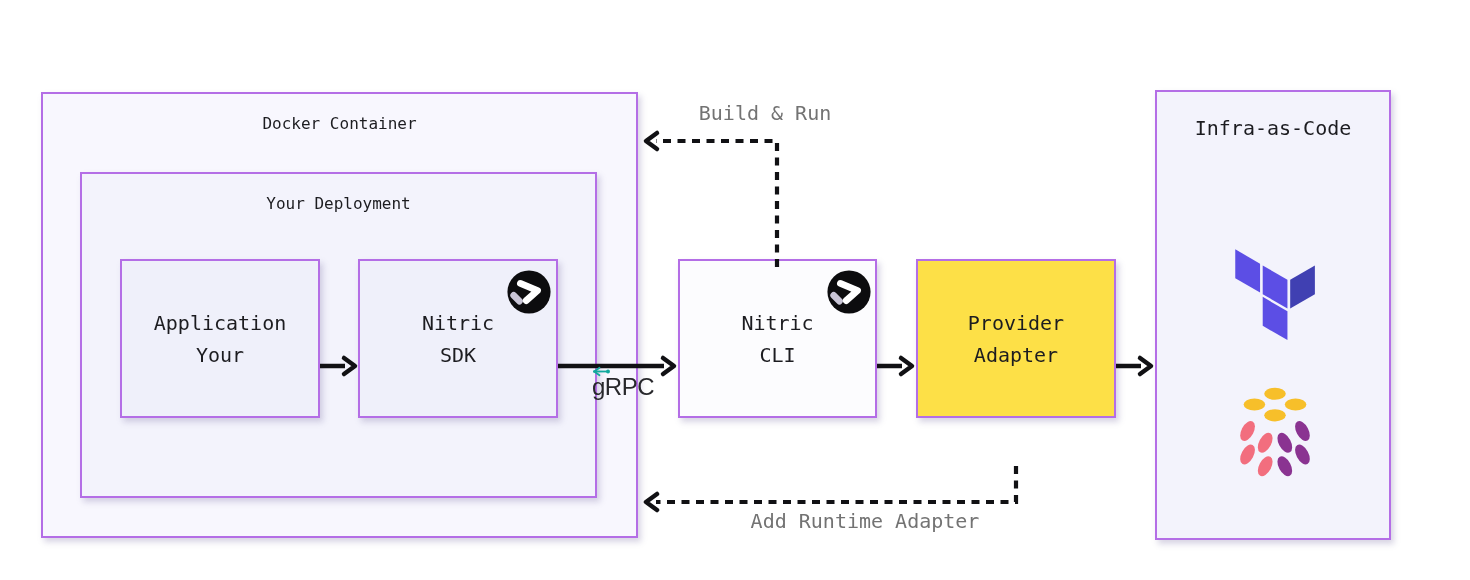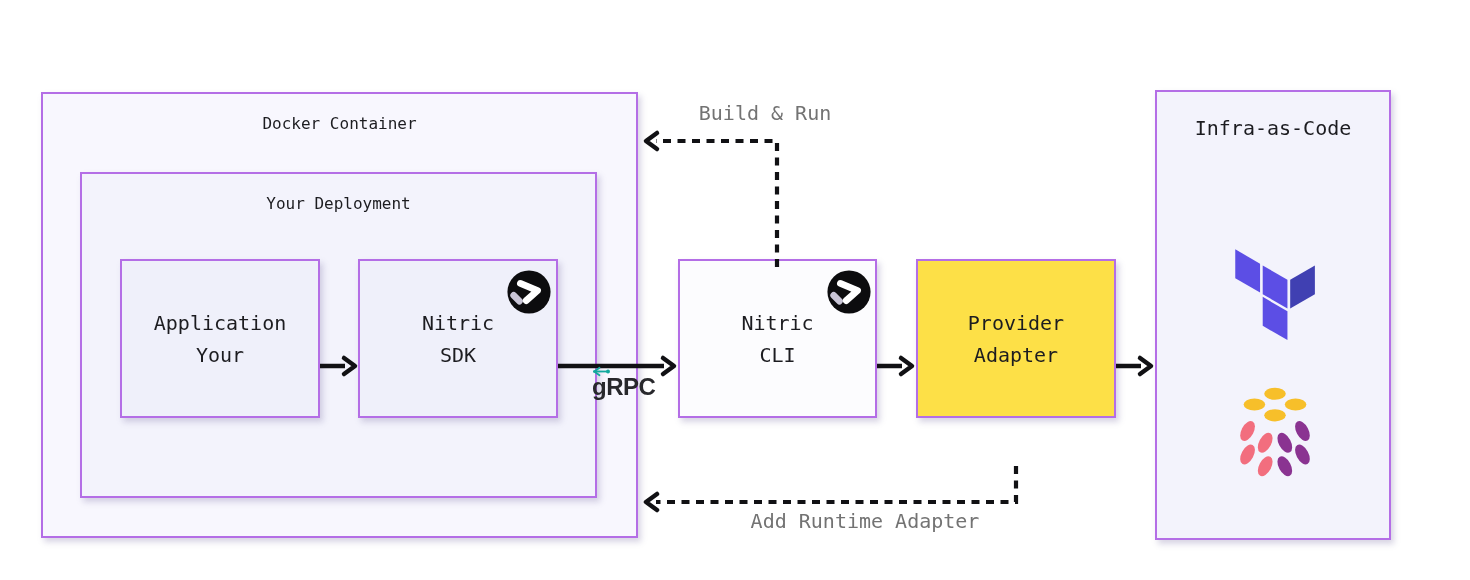--- a/index.html
+++ b/index.html
@@ -38,21 +38,21 @@
   }
   .edge-label{
     position:absolute;font-size:20px;font-weight:500;color:#737373;text-align:center;
   }
   .label-build-run{left:655px;top:101px;width:220px;}
   .label-add-runtime{left:700px;top:509px;width:330px;}
   .grpc-wrap{position:absolute;left:589px;top:364px;width:70px;height:36px;}
   .grpc-mark{position:absolute;left:2px;top:2px;}
   .grpc-text{
     position:absolute;left:3px;top:9px;
-    font-family:"Liberation Sans",sans-serif;font-size:24px;font-weight:700;color:#28282c;
+    font-family:"Liberation Sans",sans-serif;font-size:24px;font-weight:400;color:#28282c;
     letter-spacing:-0.5px;
   }
   .badge{position:absolute;top:8px;left:146px;width:46px;height:46px;}
   .arrow-layer{position:absolute;left:0;top:0;pointer-events:none;}
   .tf-logo{position:absolute;left:74px;top:153px;}
   .pulumi-logo{position:absolute;left:69px;top:288px;}
 </style>
 </head>
 <body>
 

